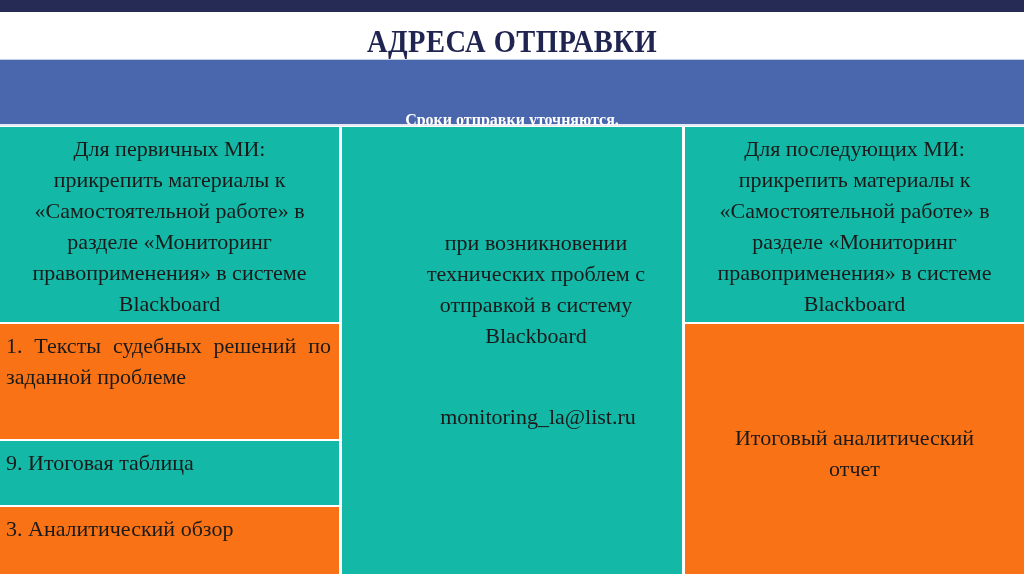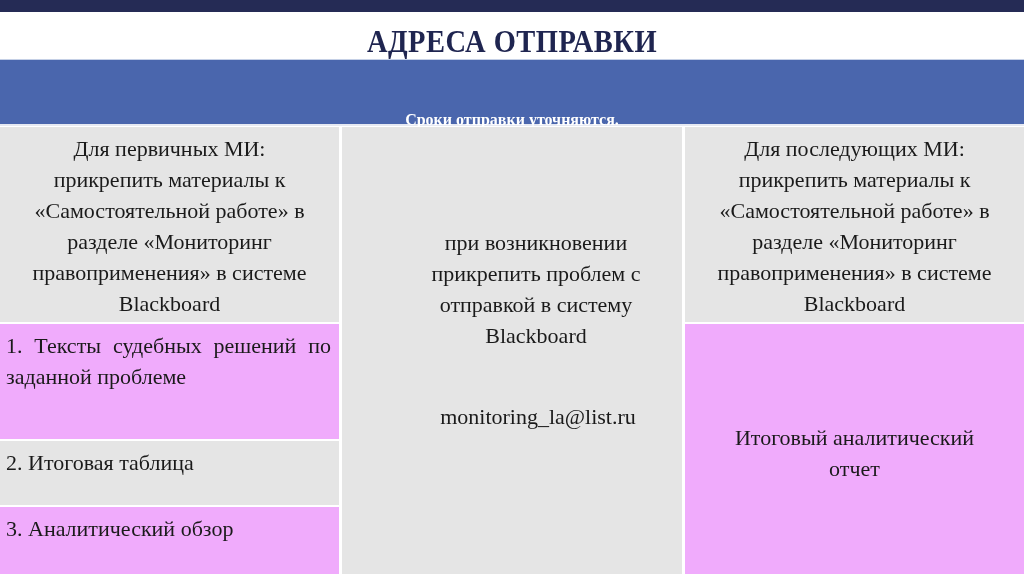--- a/index.html
+++ b/index.html
@@ -10,22 +10,22 @@
     .title { position: absolute; left: 0; top: 24px; width: 1024px; text-align: center;
       font-family: "Liberation Serif", serif; font-weight: bold; font-size: 31px; color: #1f2550;
       letter-spacing: 0.5px; transform: scaleX(0.92); }
 
     .banner { position: absolute; left: 0; top: 59px; width: 1024px; height: 67px; background: #4a66ad;
       border-top: 1px solid #c5d0e6; border-bottom: 2px solid #e6e9f2; }
     .banner-text { position: absolute; left: 0; top: 35px; width: 1024px; text-align: center;
       color: #ffffff; font-weight: bold; font-size: 16px; margin-top: 16px; }
 
     .cell { position: absolute; font-size: 22px; line-height: 31px; color: #1a1a1a; }
-    .dark { background: #e5e5e5; }
-    .light { background: #f0abfc; }
+    .dark { background: #14b8a6; }
+    .light { background: #f97316; }
 
     .c-left-head { left: 0; top: 127px; width: 339px; height: 195px; text-align: center; padding-top: 6px; }
     .c-left-r1 { left: 0; top: 324px; width: 339px; height: 115px; padding: 6px 8px 0 6px; text-align: justify; }
     .c-left-r2 { left: 0; top: 441px; width: 339px; height: 64px; padding: 6px 8px 0 6px; }
     .c-left-r3 { left: 0; top: 507px; width: 339px; height: 73px; padding: 6px 8px 0 6px; }
 
     .c-mid { left: 342px; top: 127px; width: 340px; height: 447px; text-align: center; }
     .c-mid .txt { position: absolute; left: 0; width: 340px; top: 100px; padding-left: 48px; }
     .c-mid .email { position: absolute; left: 0; width: 392px; top: 274px; }
 
@@ -48,27 +48,27 @@
 
 <div class="cell dark c-left-head">
   <span class="line">Для первичных МИ:</span>
   <span class="line">прикрепить материалы к</span>
   <span class="line">«Самостоятельной работе» в</span>
   <span class="line">разделе «Мониторинг</span>
   <span class="line">правоприменения» в системе</span>
   <span class="line">Blackboard</span>
 </div>
 <div class="cell light c-left-r1">1. Тексты судебных решений по заданной проблеме</div>
-<div class="cell dark c-left-r2">2. Итоговая таблица</div>
+<div class="cell dark c-left-r2">9. Итоговая таблица</div>
 <div class="cell light c-left-r3">3. Аналитический обзор</div>
 
 <div class="cell dark c-mid">
   <div class="txt">
     <span class="line">при возникновении</span>
-    <span class="line">прикрепить проблем с</span>
+    <span class="line">технических проблем с</span>
     <span class="line">отправкой в систему</span>
     <span class="line">Blackboard</span>
   </div>
   <div class="email">monitoring_la@list.ru</div>
 </div>
 
 <div class="cell dark c-right-head">
   <span class="line">Для последующих МИ:</span>
   <span class="line">прикрепить материалы к</span>
   <span class="line">«Самостоятельной работе» в</span>

